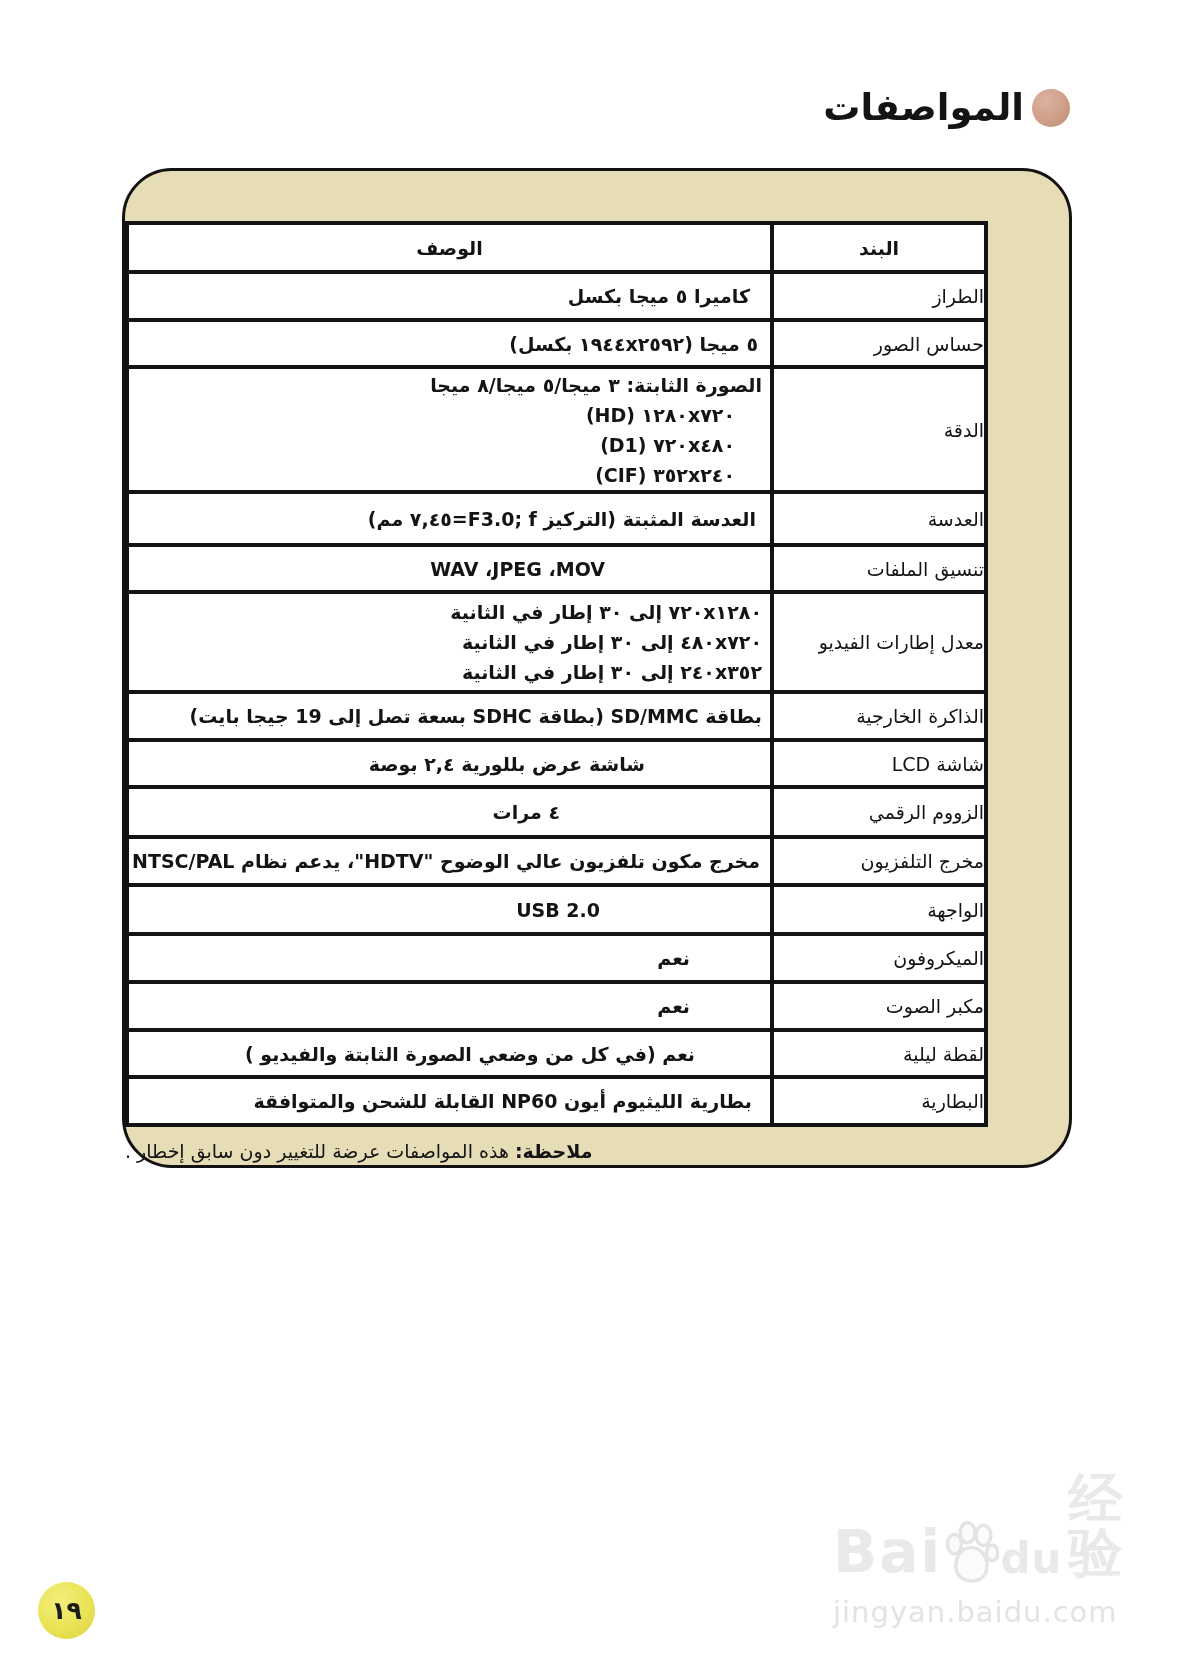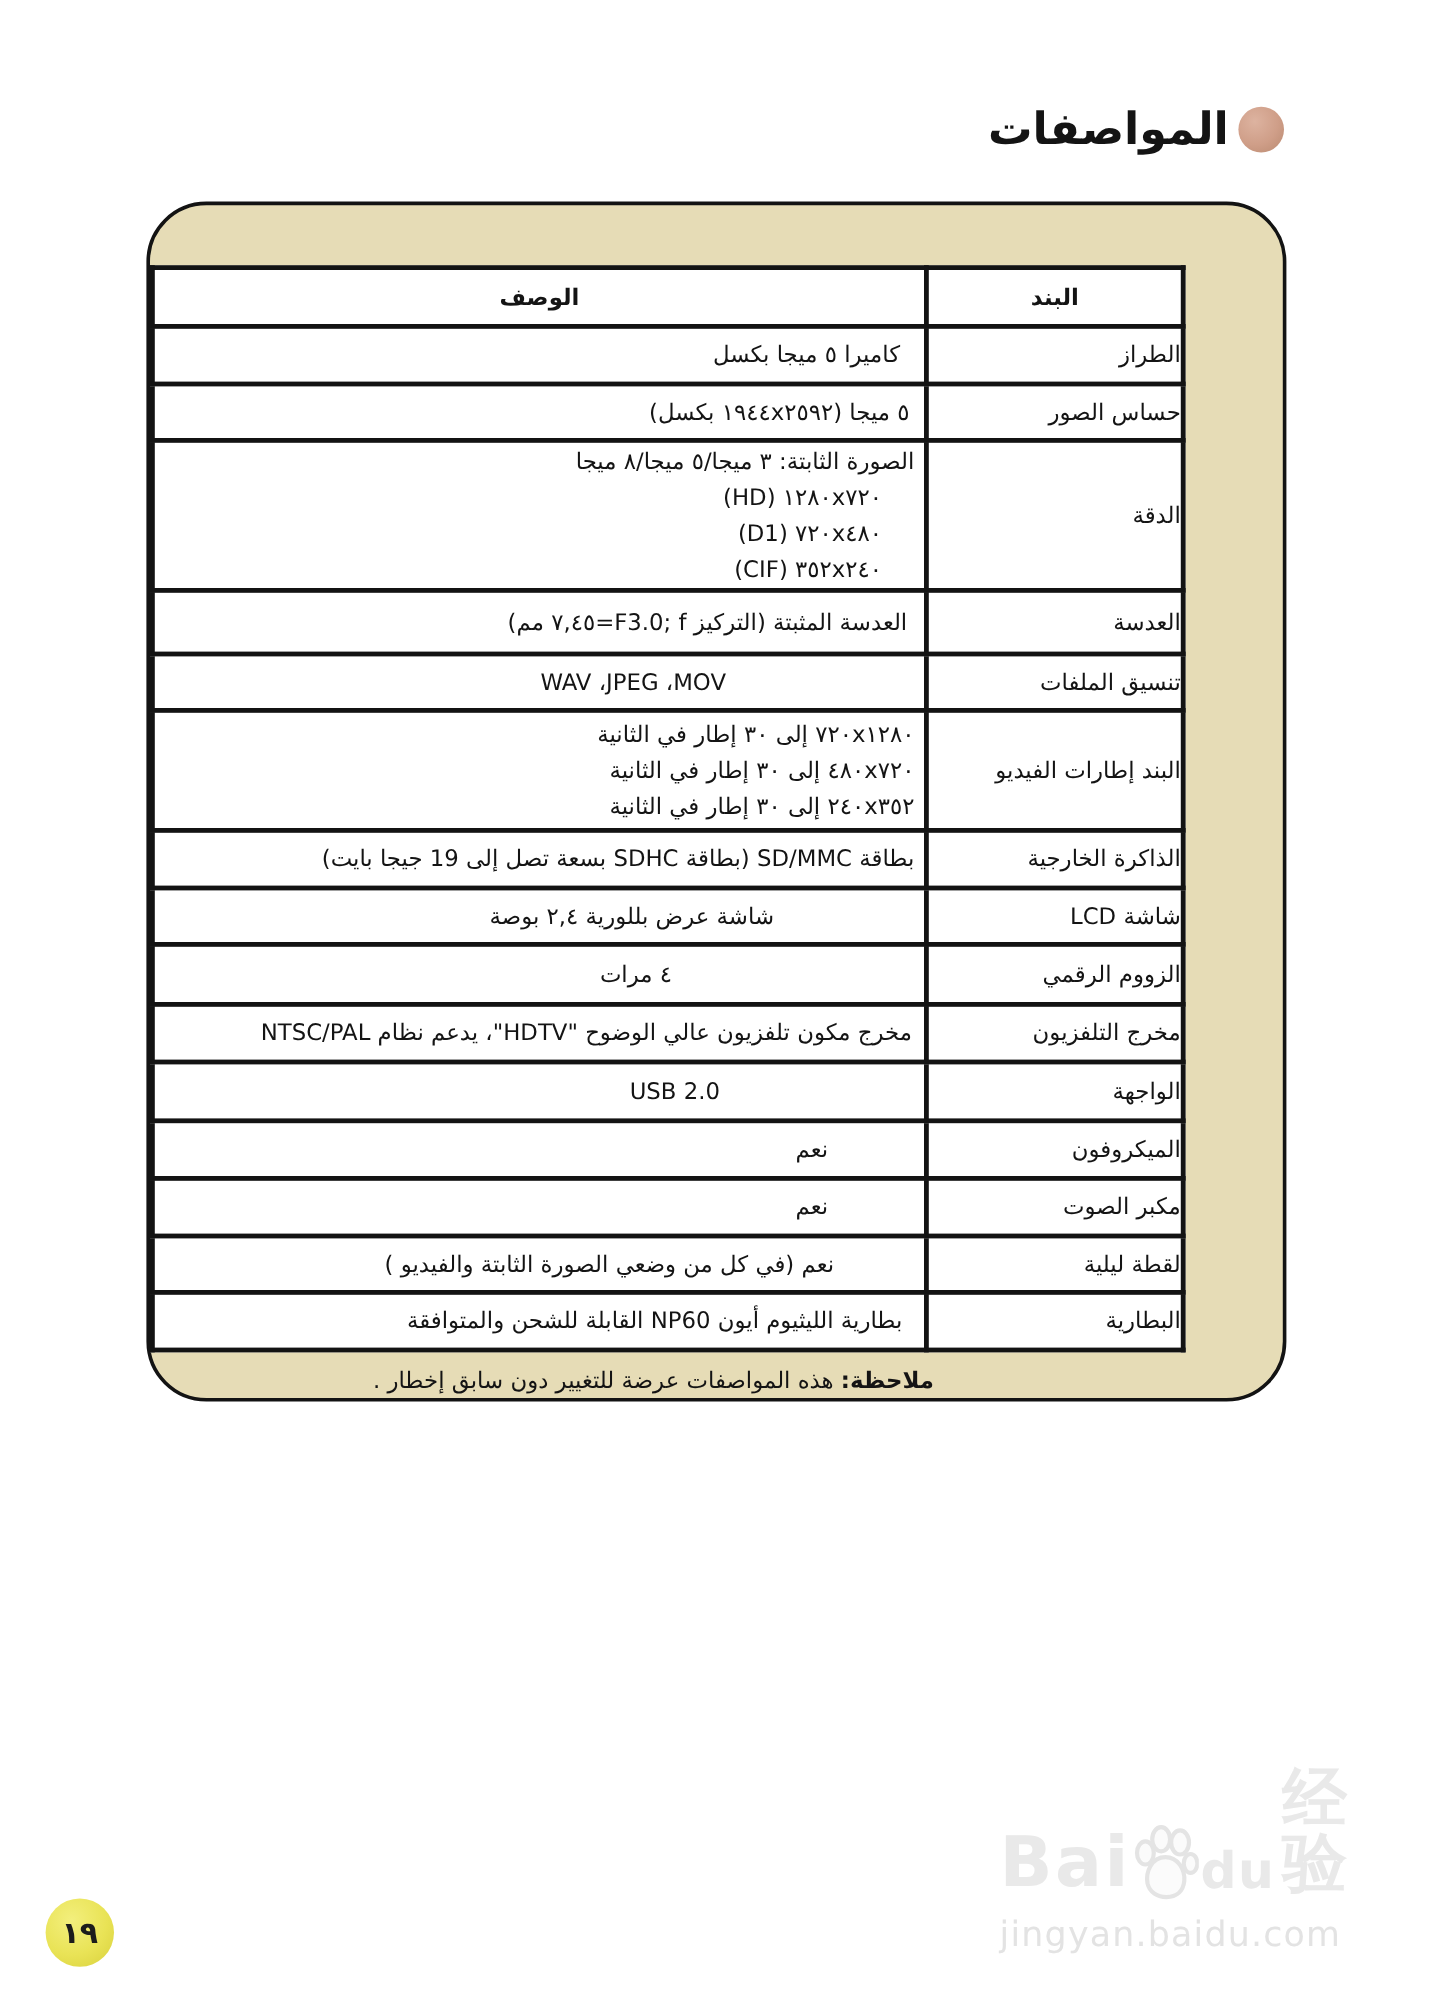--- a/index.html
+++ b/index.html
@@ -33,25 +33,25 @@
   }
   table.spec td,table.spec th{
     border:4px solid #131313;box-sizing:border-box;
     font-size:19px;vertical-align:middle;padding:0;
     overflow:hidden;
   }
   col.c-item{width:214px;}
   col.c-desc{width:645px;}
   th.h-cell{font-weight:bold;text-align:center;font-size:20px;}
   td.item-cell{text-align:right;padding-right:18px;direction:rtl;}
-  td.desc-cell{text-align:right;direction:rtl;}
+  td.desc-cell{text-align:right;direction:rtl;font-weight:bold;}
   .desc-line{line-height:30px;white-space:nowrap;}
   
   .note{
-    direction:rtl;text-align:center;margin:13px 105px 0 0;
+    direction:rtl;text-align:left;margin:13px 105px 0 0;
     font-size:19px;
   }
   .note b{font-weight:bold;}
   
   .page-badge{
     position:absolute;left:38px;top:1582px;width:57px;height:57px;border-radius:50%;
     background:radial-gradient(circle at 38% 32%, #f3ef7d 0%, #e9e356 55%, #d8d03b 100%);
     display:flex;align-items:center;justify-content:center;
     font-size:25px;font-weight:bold;color:#1c1c1c;
   }
@@ -116,21 +116,21 @@
             <div class="desc-line" style="padding-right: 14px;">العدسة المثبتة (التركيز F3.0; f=٧,٤٥ مم)</div>
           </td>
       </tr>
         <tr style="height: 47px;">
         <td class="item-cell">تنسيق الملفات</td>
         <td class="desc-cell">
             <div class="desc-line" style="padding-right: 165px;">MOV‏، JPEG‏، WAV</div>
           </td>
       </tr>
         <tr style="height: 100px;">
-        <td class="item-cell">البند إطارات الفيديو</td>
+        <td class="item-cell">معدل إطارات الفيديو</td>
         <td class="desc-cell">
             <div class="desc-line" style="padding-right: 8px;">٧٢٠x١٢٨٠ إلى ٣٠ إطار في الثانية</div>
             <div class="desc-line" style="padding-right: 8px;">٤٨٠x٧٢٠ إلى ٣٠ إطار في الثانية</div>
             <div class="desc-line" style="padding-right: 8px;">٢٤٠x٣٥٢ إلى ٣٠ إطار في الثانية</div>
           </td>
       </tr>
         <tr style="height: 48px;">
         <td class="item-cell">الذاكرة الخارجية</td>
         <td class="desc-cell">
             <div class="desc-line" style="padding-right: 8px;">بطاقة SD/MMC (بطاقة SDHC بسعة تصل إلى 19 جيجا بايت)</div>

